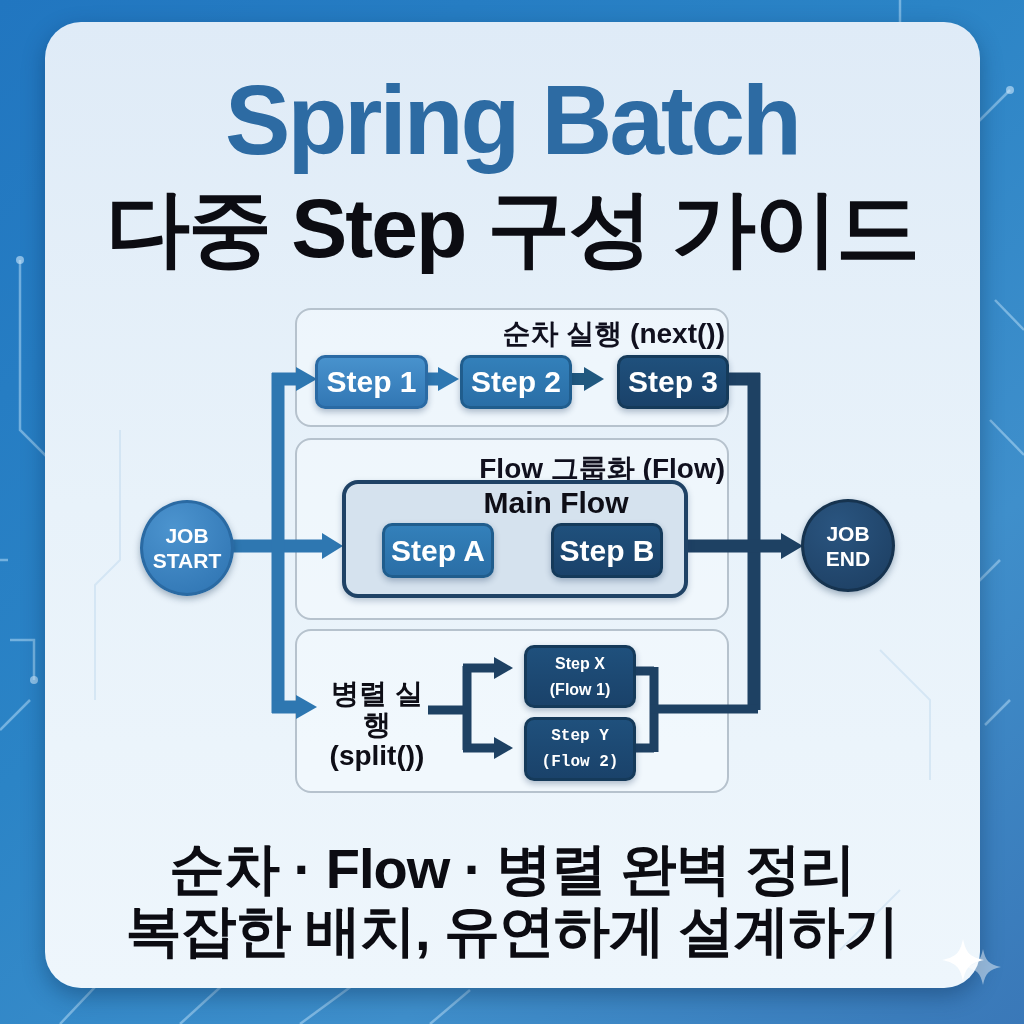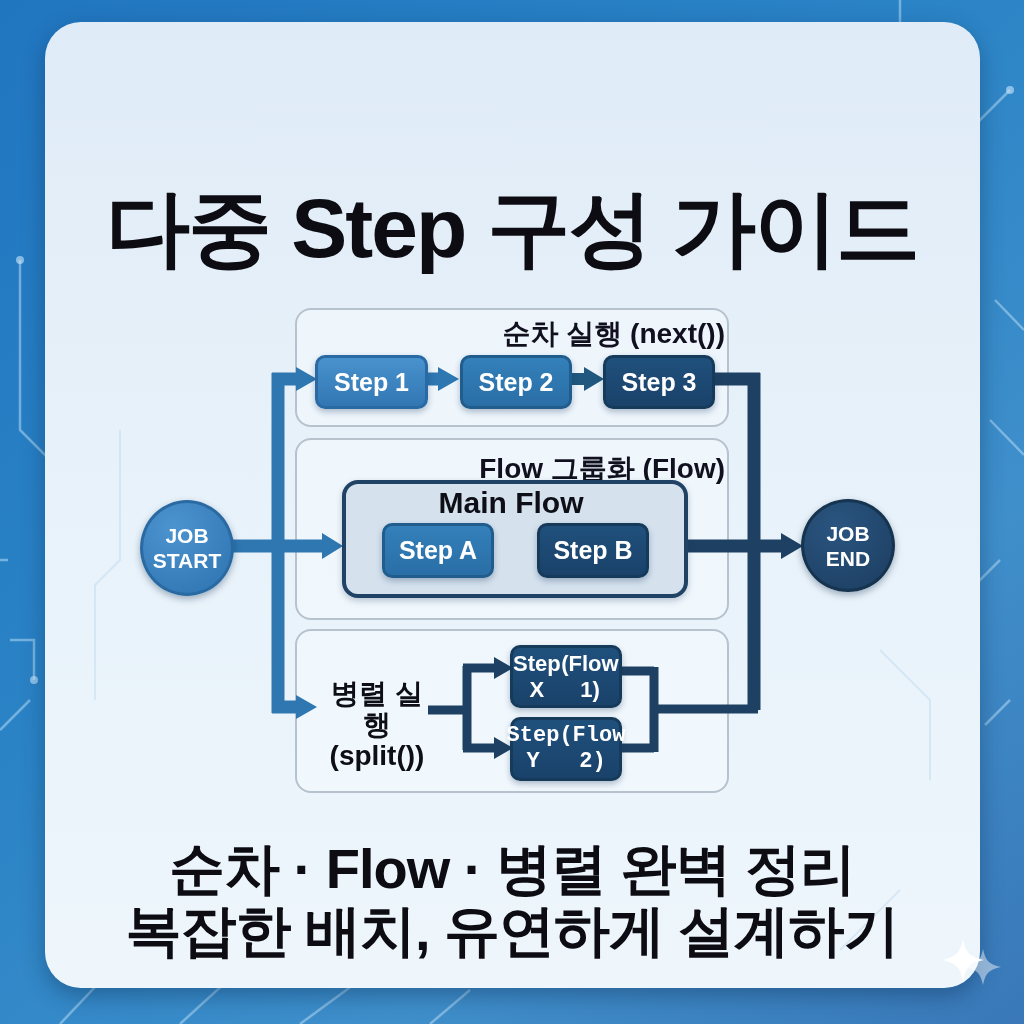--- a/index.html
+++ b/index.html
@@ -28,30 +28,30 @@
     border:2px solid #b6c2cd;border-radius:16px;
     background:rgba(248,252,255,0.45);
   }
   .sec-title{
     font-size:28px;font-weight:bold;color:#10101e;text-align:right;
   }
   .mainflow{
     background:#d5e2ee;border:4px solid #1f4265;border-radius:16px;
     box-shadow:0 3px 6px rgba(20,50,90,0.25);
   }
-  .mainflow-title{font-size:30px;font-weight:bold;color:#0e0e16;text-align:center;}
+  .mainflow-title{font-size:30px;font-weight:bold;color:#0e0e16;text-align:center;padding-left:45px;}
   .step{
-    border-radius:10px;color:#ffffff;font-weight:bold;font-size:25px;
+    border-radius:10px;color:#ffffff;font-weight:bold;font-size:30px;
     display:flex;align-items:center;justify-content:center;text-align:center;
     box-shadow:0 3px 6px rgba(15,45,85,0.3);
   }
   .step-light{background:linear-gradient(180deg,#4892cd,#3277b4);border:3px solid #2a6aa4;}
   .step-mid{background:linear-gradient(180deg,#3380ba,#2a6ea6);border:3px solid #205d8d;}
-  .step-dark{background:linear-gradient(180deg,#1f507c,#1a426a);border:3px solid #153a5a;}
-  .step2line{flex-direction:row;font-size:22px;line-height:26px;}
+  .step-dark{background:linear-gradient(180deg,#1f507c,#1a426a);border:3px solid #153a5a;margin-left:14px;}
+  .step2line{flex-direction:column;font-size:16px;line-height:26px;}
   .parallel-label{
     font-size:28px;line-height:31px;font-weight:bold;color:#0e0e16;text-align:center;
   }
   .job-circle{
     border-radius:50%;color:#ffffff;font-weight:bold;font-size:21px;line-height:25px;
     display:flex;flex-direction:column;justify-content:center;text-align:center;
     box-shadow:0 3px 7px rgba(10,40,75,0.35);
   }
   .job-start{background:radial-gradient(circle at 35% 28%,#4c94cf,#2d72b0);border:3px solid #2a6aa3;}
   .job-end{background:radial-gradient(circle at 38% 28%,#2a5580,#1c3d60);border:3px solid #16334f;}
@@ -94,20 +94,21 @@
   <div class="card"></div>
 
   <svg class="bg-circuit" viewBox="0 0 1024 1024">
     <g stroke="rgba(175,205,232,0.35)" stroke-width="2" fill="none">
       <polyline points="120,430 120,560 95,585 95,700"></polyline>
       <polyline points="880,650 930,700 930,780"></polyline>
       <polyline points="840,950 900,890"></polyline>
     </g>
   </svg>
 
+  <div class="abs title-en">Spring Batch</div>
   <div class="abs title-ko">다중 Step 구성 가이드</div>
 
   <div class="abs section" style="left:295px;top:308px;width:430px;height:115px;"></div>
   <div class="abs section" style="left:295px;top:438px;width:430px;height:178px;"></div>
   <div class="abs section" style="left:295px;top:629px;width:430px;height:160px;"></div>
 
   <svg class="connectors" viewBox="0 0 1024 1024">
 
     <g stroke="#2e77b1" stroke-width="13" fill="none">
       <line x1="226" y1="546" x2="326" y2="546"></line>

